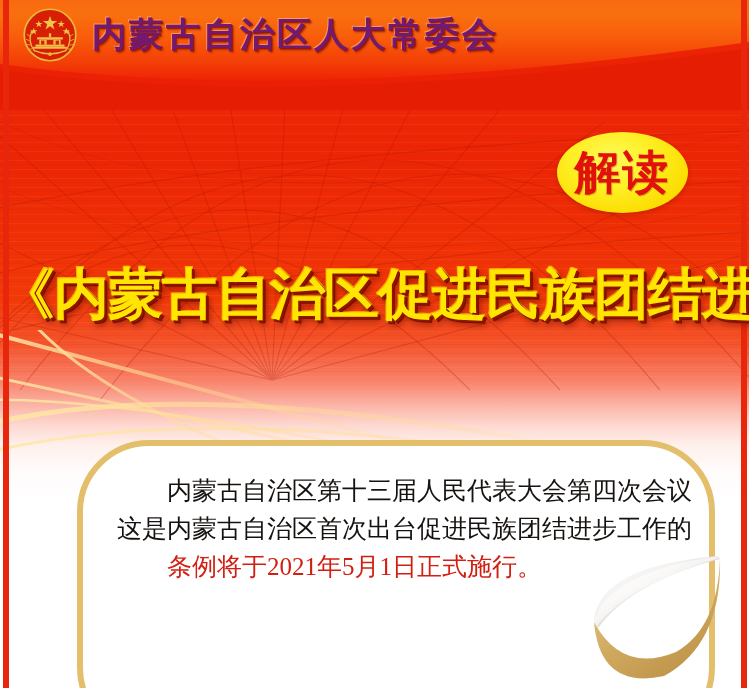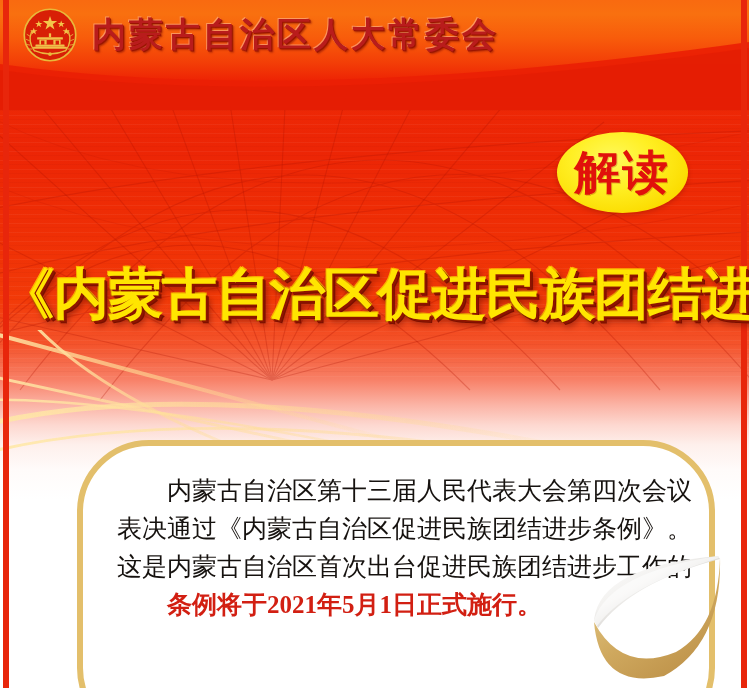--- a/index.html
+++ b/index.html
@@ -126,21 +126,21 @@
     z-index: 20;
   }
   .emblem {
     width: 56px; height: 56px;
     flex: 0 0 56px;
   }
   .org-title {
     font-family: Liberation Mono, monospace;
     font-size: 34px;
     font-weight: bold;
-    color: #b91c1c;
+    color: #701a75;
     letter-spacing: 3px;
     white-space: nowrap;
     text-shadow:
        1px 1px 0 #9a1500,
        2px 2px 2px rgba(120,10,0,0.55),
       -1px -1px 0 rgba(255,200,170,0.5);
   }
 
   
   .badge {
@@ -212,21 +212,21 @@
     color: #16120f;
     line-height: 38px;
     letter-spacing: 0px;
     white-space: nowrap;
   }
   .card-line.indent {
     text-indent: 50px;
   }
   .card-line.red {
     color: #d21f12;
-    font-weight: bold;
+    font-weight: normal;
     text-indent: 50px;
     letter-spacing: 0px;
   }
 
   
   .curl {
     position: absolute;
     left: 592px; top: 556px;
     width: 136px; height: 132px;
     z-index: 18;
@@ -344,21 +344,20 @@
 
   <div class="badge">
     <span class="badge-text">解读</span>
   </div>
 
   <div class="main-title">《内蒙古自治区促进民族团结进步条例》</div>
 
   <div class="card">
     <div class="card-inner">
       <div class="card-line indent">内蒙古自治区第十三届人民代表大会第四次会议</div>
-      <div class="card-line">表决通过《内蒙古自治区促进民族团结进步条例》。</div>
       <div class="card-line">这是内蒙古自治区首次出台促进民族团结进步工作的</div>
       <div class="card-line red">条例将于2021年5月1日正式施行。</div>
     </div>
   </div>
 
   <svg class="curl" viewBox="0 0 136 132">
     <defs>
       <linearGradient id="curlGold" x1="0.1" y1="0.05" x2="0.75" y2="1">
         <stop offset="0%" stop-color="#f2e3bd"></stop>
         <stop offset="22%" stop-color="#ddbe79"></stop>

